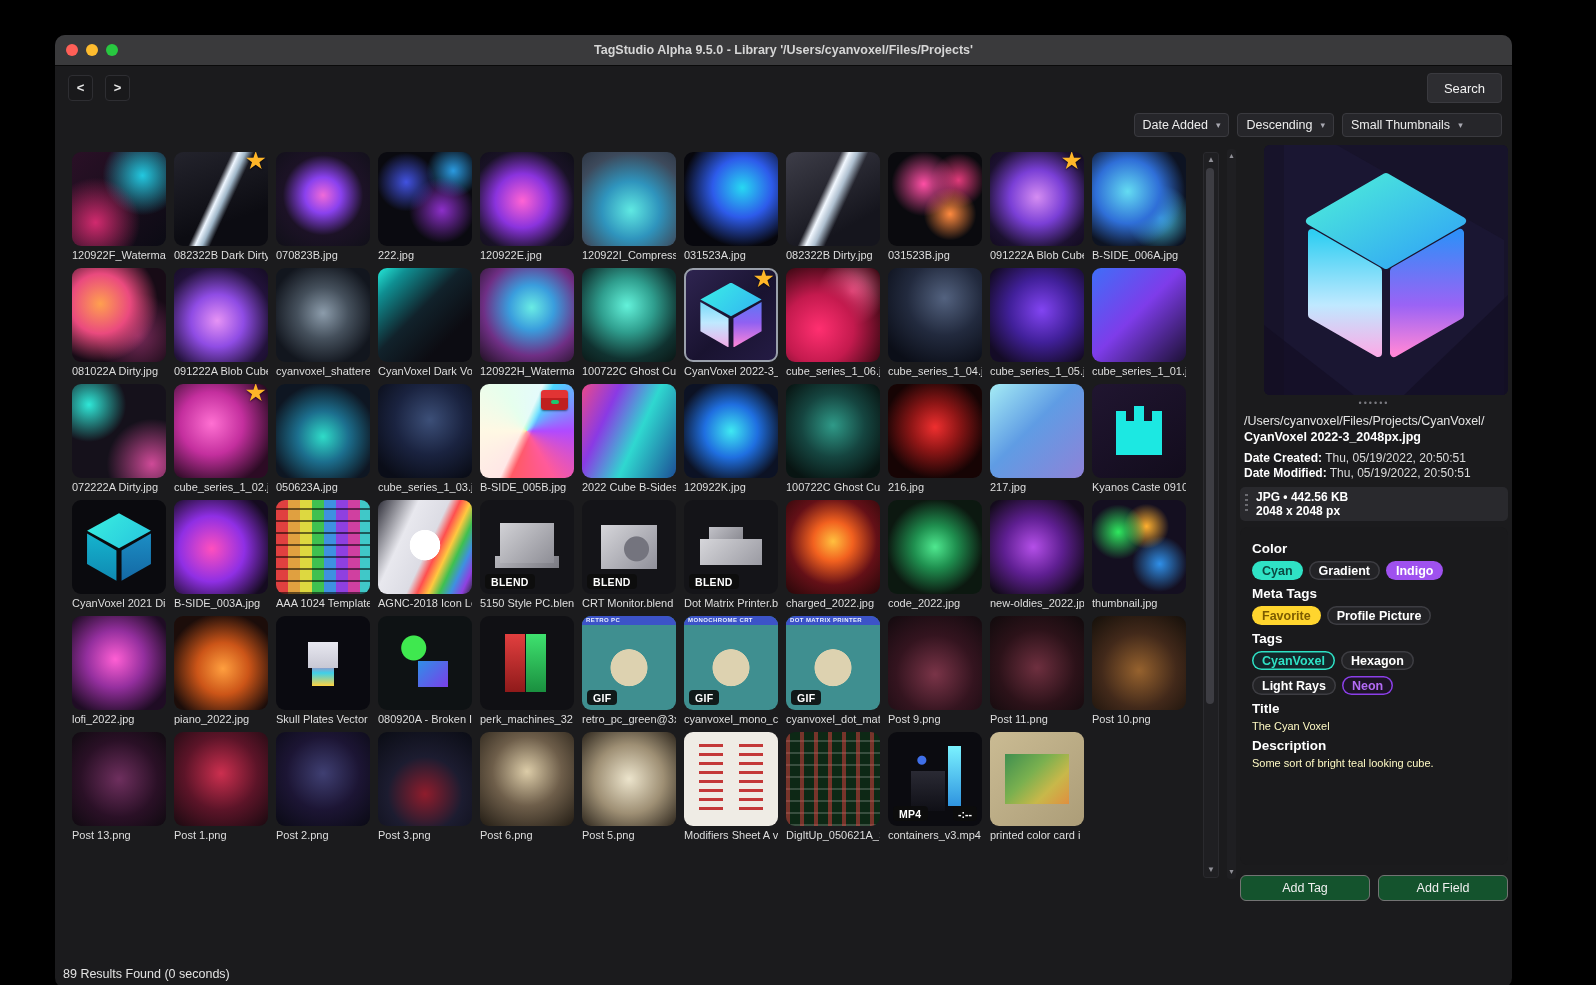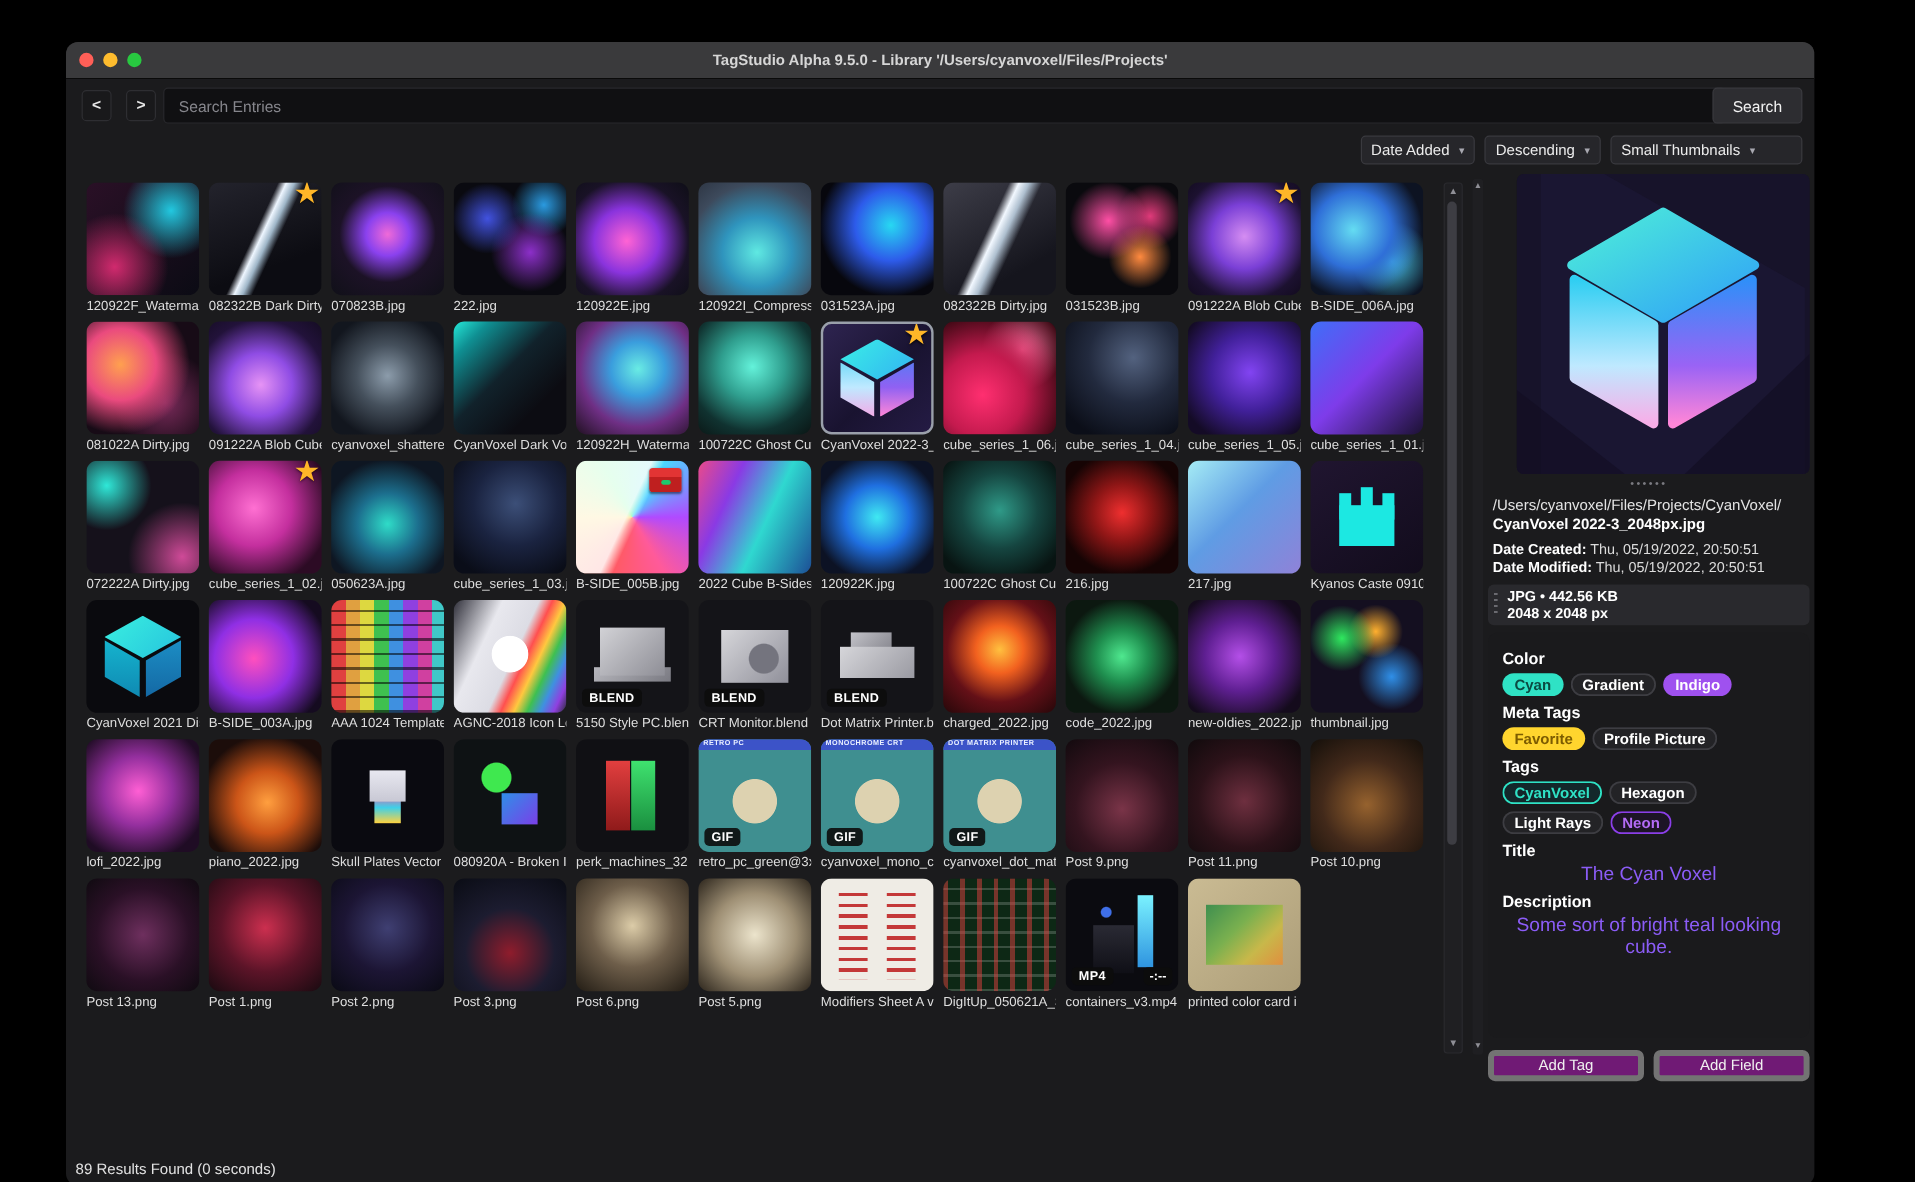--- a/index.html
+++ b/index.html
@@ -76,22 +76,22 @@
   .pdates b{color:#fff;}
   .infobox{position:absolute;left:0;top:342px;width:268px;height:34px;background:#29292d;border-radius:5px;
     box-sizing:border-box;padding:3px 0 0 16px;color:#fff;font-size:12px;font-weight:700;line-height:14px;}
   .infobox::before{content:"";position:absolute;left:5px;top:7px;bottom:7px;width:3px;
     background:repeating-linear-gradient(180deg,#6a6a70 0 2px,transparent 2px 5px);}
   .fields{position:absolute;left:0;top:382px;width:268px;bottom:36px;background:#1a1a1c;border-radius:8px;
     box-sizing:border-box;padding:8px 12px;overflow:hidden;}
   .fhead{color:#fff;font-size:13.5px;font-weight:700;margin:6px 0 5px;}
   .pillrow{display:flex;flex-wrap:wrap;gap:6px;margin-bottom:4px;}
   .pill{display:inline-block;font-size:12.5px;font-weight:700;padding:2.5px 10px;border-radius:12px;cursor:pointer;}
-  .fval{color:#8b5cf6;font-size:16px;margin:-1px 0 6px;text-align:center;}
-  .pbtn{position:absolute;bottom:0;width:130px;height:26px;background:#701a75;border:5px solid #737373;
+  .fval{color:#fef9c3;font-size:11px;margin:-1px 0 6px;}
+  .pbtn{position:absolute;bottom:0;width:130px;height:26px;background:#14532d;border:1px solid #737373;
     border-radius:6px;color:#f0f0f0;font-size:12.5px;cursor:pointer;}
   .pbtn.left{left:0;} .pbtn.right{right:0;}
   
   .statusbar{position:absolute;left:8px;bottom:7px;color:#e2e2e2;font-size:12.5px;}
 </style>
 </head>
 <body>
 
 <div class="window">
   <div class="titlebar">
@@ -99,21 +99,20 @@
       <span class="tl" style="background: rgb(255, 95, 87);"></span>
       <span class="tl" style="background: rgb(254, 188, 46);"></span>
       <span class="tl" style="background: rgb(40, 200, 64);"></span>
     </div>
     <div class="title">TagStudio Alpha 9.5.0 - Library '/Users/cyanvoxel/Files/Projects'</div>
   </div>
 
   <div class="toolbar">
     <button class="navbtn back">&lt;</button>
     <button class="navbtn fwd">&gt;</button>
-    <input class="search" placeholder="Search Entries" style="">
     <button class="searchbtn">Search</button>
   </div>
 
   <div class="sortbar">
     <div class="dd">
       <span>Date Added</span>
       <span class="caret">▾</span>
     </div>
     <div class="dd">
       <span>Descending</span>

